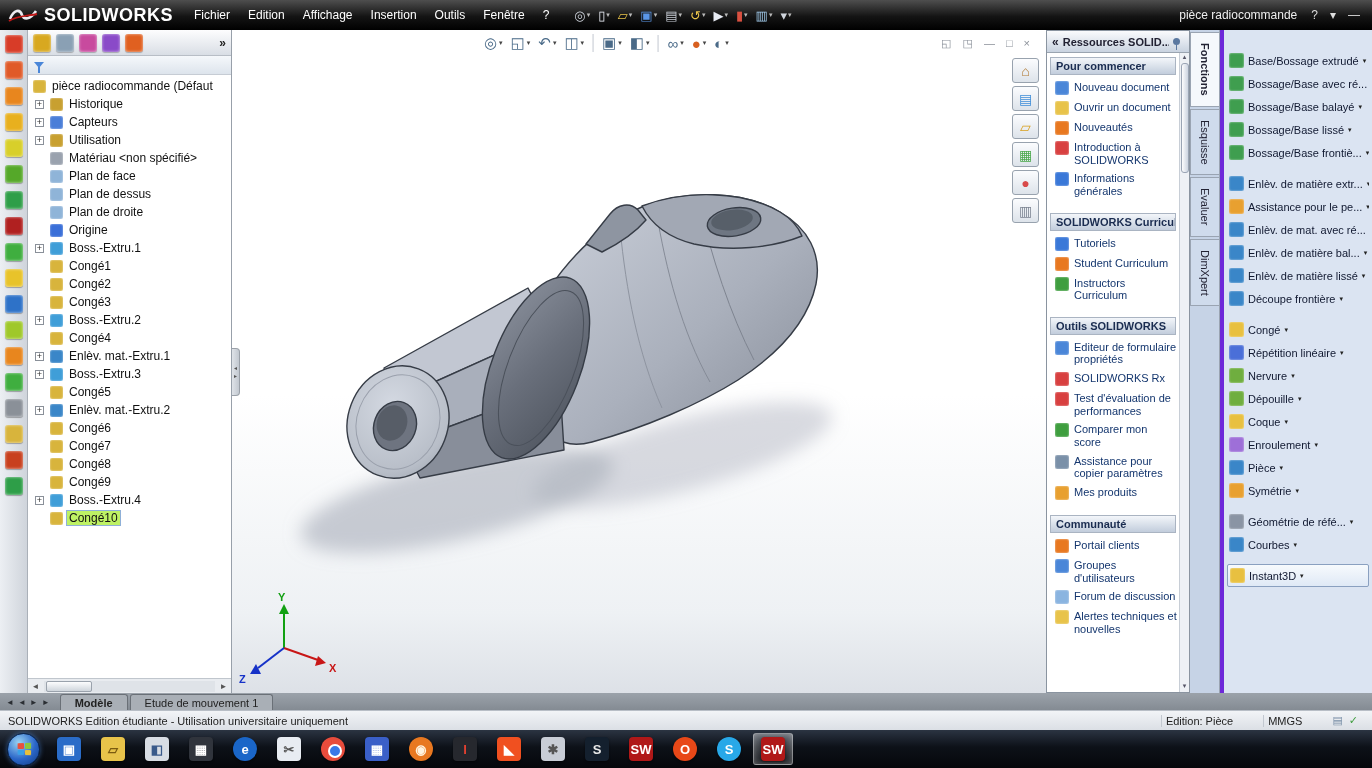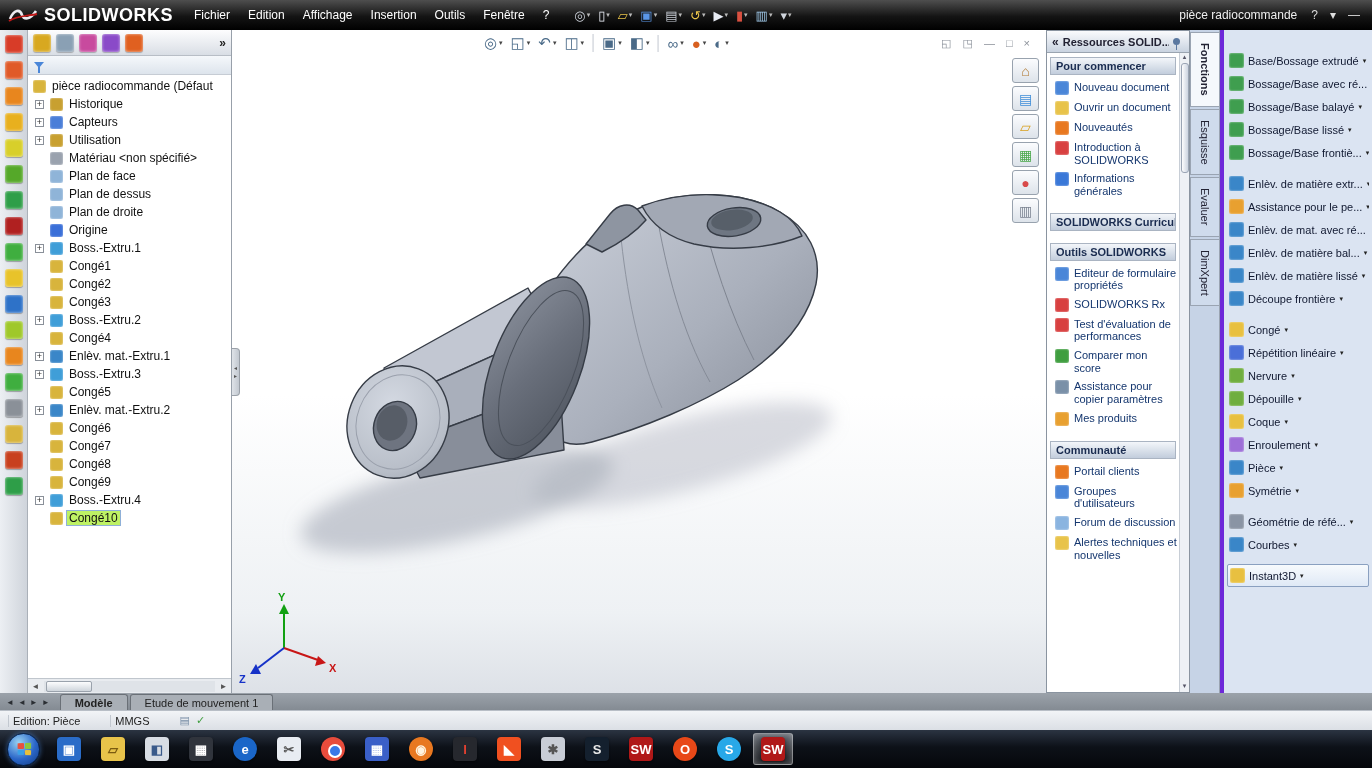--- a/index.html
+++ b/index.html
@@ -659,20 +659,37 @@
           </div>
 
           <div class="tp-item">
             <span class="tp-chip" title="general-info-icon" style="background: rgb(58, 120, 216);"></span>
             <span>Informations générales</span>
           </div>
         </div>
     </div>
     <div class="tp-section">
       <div class="tp-section-header">SOLIDWORKS Curriculum</div>
+      <div>
+
+          <div class="tp-item">
+            <span class="tp-chip" title="tutorials-icon" style="background: rgb(58, 120, 216);"></span>
+            <span>Tutoriels</span>
+          </div>
+
+          <div class="tp-item">
+            <span class="tp-chip" title="student-curriculum-icon" style="background: rgb(232, 120, 32);"></span>
+            <span>Student Curriculum</span>
+          </div>
+
+          <div class="tp-item">
+            <span class="tp-chip" title="instructors-curriculum-icon" style="background: rgb(63, 158, 63);"></span>
+            <span>Instructors Curriculum</span>
+          </div>
+        </div>
     </div>
     <div class="tp-section">
       <div class="tp-section-header">Outils SOLIDWORKS</div>
       <div>
 
           <div class="tp-item">
             <span class="tp-chip" title="property-form-editor-icon" style="background: rgb(74, 134, 216);"></span>
             <span>Editeur de formulaire propriétés</span>
           </div>
 
@@ -895,20 +912,21 @@
     </span>
   <span style="display:flex;align-items:flex-end">
 
       <span class="mt-tab inactive active">Modèle</span>
 
       <span class="mt-tab inactive">Etude de mouvement 1</span>
     </span>
 </div>
 
 <div class="statusbar">
+  <span class="sb-left">SOLIDWORKS Edition étudiante - Utilisation universitaire uniquement</span>
   <span class="sb-right">
     <span class="sb-seg">Edition: Pièce</span>
     <span class="sb-seg">MMGS</span>
     <span class="sb-icons">
 
         <span class="sb-chip" title="status-sheet-icon">
           <span style="color: rgb(122, 144, 168);">▤</span>
         </span>
 
         <span class="sb-chip" title="status-check-icon">

